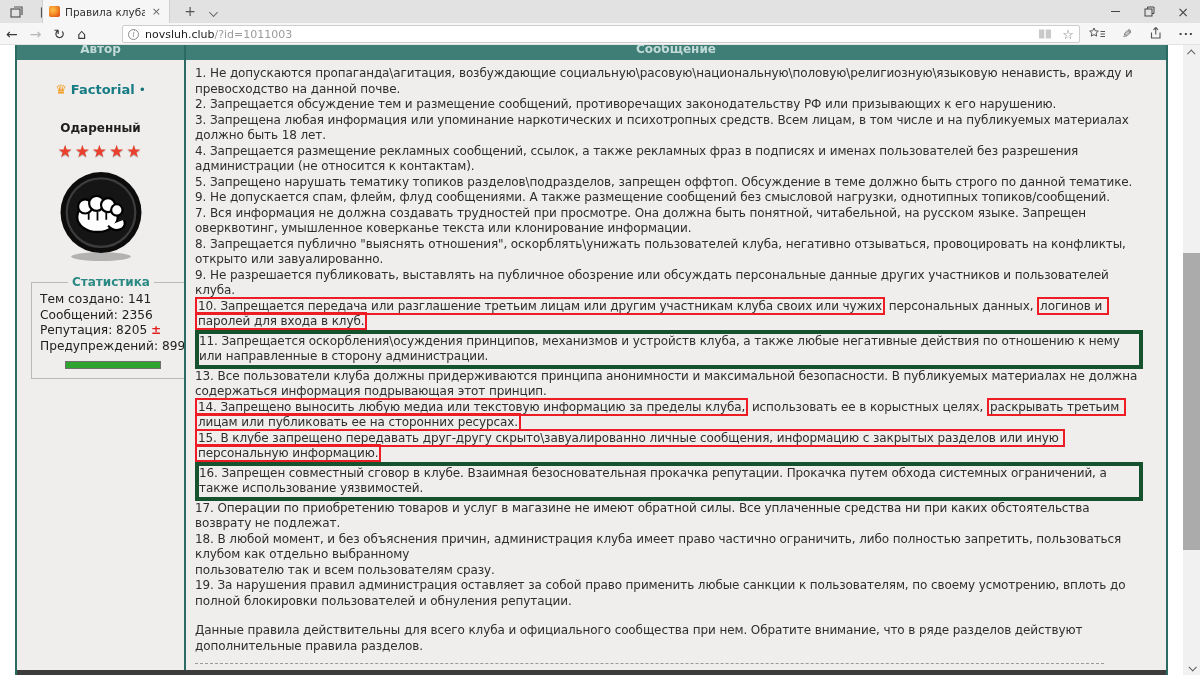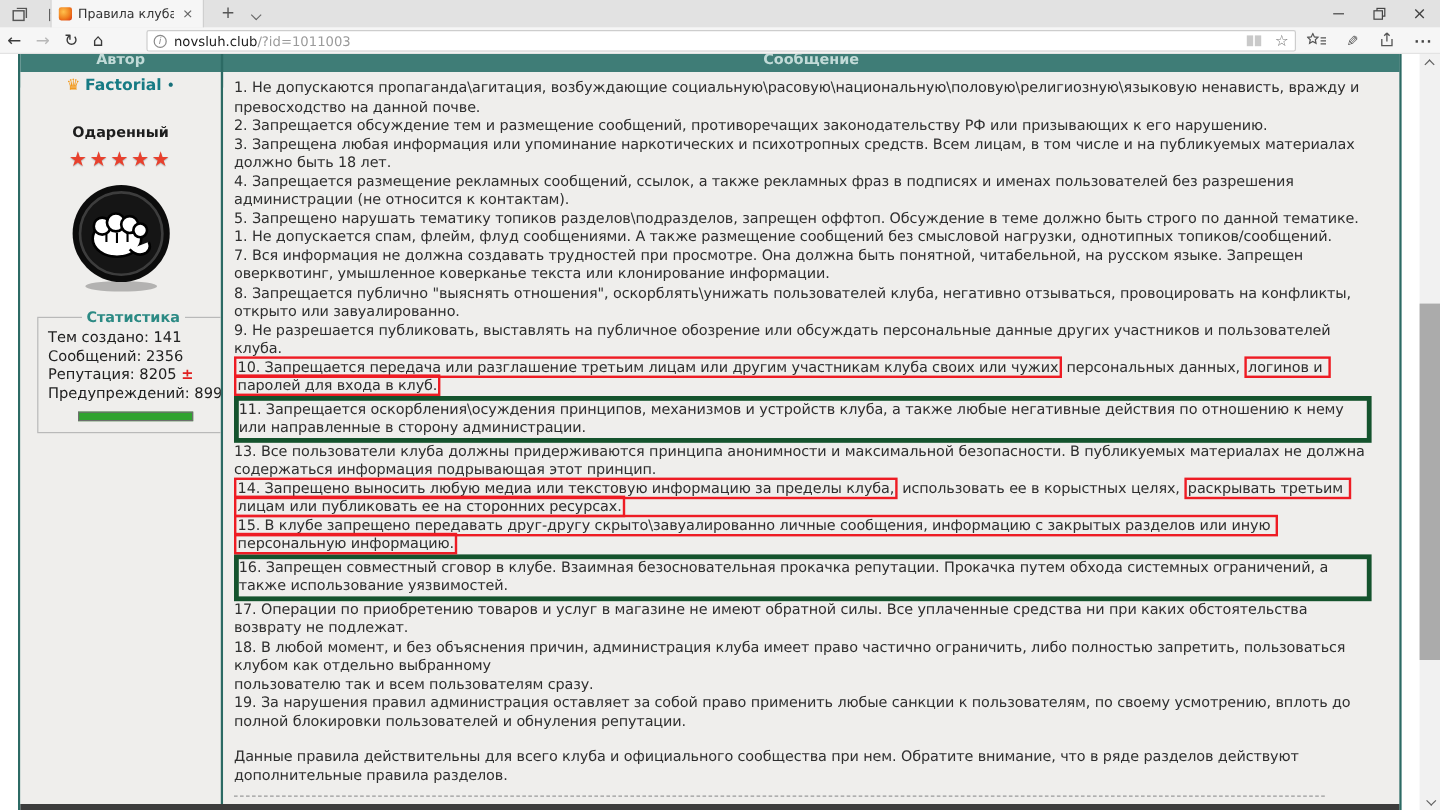--- a/index.html
+++ b/index.html
@@ -49,21 +49,21 @@
   .thead { height:28px; background:#3f7d77; display:flex; overflow:hidden; }
   .th { color:#c2dbd8; font-weight:bold; font-size:12px; text-align:center; line-height:24px; transform:translateY(-8px); }
   .th-author { width:169px; border-right:2px solid #2c6a64; }
   .th-msg { flex:1; }
   .cols { position:absolute; top:15px; left:0; right:0; bottom:5px; display:flex; }
   .author-col { width:169px; background:#efeeec; border-right:2px solid #2c6a64; overflow:hidden; text-align:center; }
   .msg-col { flex:1; background:#efeeec; padding:6px 23px 0 9px; overflow:hidden; position:relative; }
   .table-bottom-band { position:absolute; left:0; right:0; bottom:0; height:5px; background:#3c3c3c; }
 
   
-  .user-row { margin-top:4px; font-size:13px; }
+  .user-row { margin-top:22px; font-size:13px; }
   .crown { color:#f29a1d; font-size:13px; margin-right:4px; }
   .username { color:#177b84; font-weight:bold; }
   .online-dot { color:#17707a; font-size:12px; margin-left:4px; }
   .user-title { margin-top:24px; font-weight:bold; font-size:12px; color:#1d1d1d; }
   .stars { margin-top:6px; color:#e8402d; font-size:17px; letter-spacing:2px; text-shadow:0 1px 1px rgba(0,0,0,.25); }
   .avatar-wrap { margin:10px auto 0; width:88px; height:92px; }
   .stats { margin:12px 12px 0 14px; border:1px solid #b9b9b9; padding:3px 6px 9px 8px; text-align:left; }
   .stats legend { color:#2c8a84; font-weight:bold; font-size:12px; padding:0 4px; margin-left:28px; }
   .stat-row { font-size:12.2px; color:#202020; line-height:15.5px; white-space:nowrap; }
   .pm { color:#e02020; font-weight:bold; }
@@ -204,21 +204,21 @@
           </fieldset>
         </div>
 
         <div class="msg-col">
           <div class="post-body">
               <div class="post-line"><span>1. Не допускаются пропаганда\агитация, возбуждающие социальную\расовую\национальную\половую\религиозную\языковую ненависть, вражду и превосходство на данной почве.</span></div>
               <div class="post-line"><span>2. Запрещается обсуждение тем и размещение сообщений, противоречащих законодательству РФ или призывающих к его нарушению.</span></div>
               <div class="post-line"><span>3. Запрещена любая информация или упоминание наркотических и психотропных средств. Всем лицам, в том числе и на публикуемых материалах должно быть 18 лет.</span></div>
               <div class="post-line"><span>4. Запрещается размещение рекламных сообщений, ссылок, а также рекламных фраз в подписях и именах пользователей без разрешения администрации (не относится к контактам).</span></div>
               <div class="post-line"><span>5. Запрещено нарушать тематику топиков разделов\подразделов, запрещен оффтоп. Обсуждение в теме должно быть строго по данной тематике.</span></div>
-              <div class="post-line"><span>1. Не допускается спам, флейм, флуд сообщениями. А также размещение сообщений без смысловой нагрузки, однотипных топиков/сообщений.</span></div>
+              <div class="post-line"><span>9. Не допускается спам, флейм, флуд сообщениями. А также размещение сообщений без смысловой нагрузки, однотипных топиков/сообщений.</span></div>
               <div class="post-line"><span>7. Вся информация не должна создавать трудностей при просмотре. Она должна быть понятной, читабельной, на русском языке. Запрещен оверквотинг, умышленное коверканье текста или клонирование информации.</span></div>
               <div class="post-line"><span>8. Запрещается публично "выяснять отношения", оскорблять\унижать пользователей клуба, негативно отзываться, провоцировать на конфликты, открыто или завуалированно.</span></div>
               <div class="post-line"><span>9. Не разрешается публиковать, выставлять на публичное обозрение или обсуждать персональные данные других участников и пользователей клуба.</span></div>
               <div class="post-line"><span class="redbox">10. Запрещается передача или разглашение третьим лицам или другим участникам клуба своих или чужих</span><span> персональных данных, </span><span class="redbox">логинов и паролей для входа в клуб.</span></div>
               <div class="post-line redbox-block"><span>11. Запрещается оскорбления\осуждения принципов, механизмов и устройств клуба, а также любые негативные действия по отношению к нему или направленные в сторону администрации.</span></div>
               <div class="post-line"><span>13. Все пользователи клуба должны придерживаются принципа анонимности и максимальной безопасности. В публикуемых материалах не должна содержаться информация подрывающая этот принцип.</span></div>
               <div class="post-line"><span class="redbox">14. Запрещено выносить любую медиа или текстовую информацию за пределы клуба,</span><span> использовать ее в корыстных целях, </span><span class="redbox">раскрывать третьим лицам или публиковать ее на сторонних ресурсах.</span></div>
               <div class="post-line"><span class="redbox">15. В клубе запрещено передавать друг-другу скрыто\завуалированно личные сообщения, информацию с закрытых разделов или иную персональную информацию.</span></div>
               <div class="post-line redbox-block"><span>16. Запрещен совместный сговор в клубе. Взаимная безосновательная прокачка репутации. Прокачка путем обхода системных ограничений, а также использование уязвимостей.</span></div>
               <div class="post-line"><span>17. Операции по приобретению товаров и услуг в магазине не имеют обратной силы. Все уплаченные средства ни при каких обстоятельства возврату не подлежат.</span></div>

